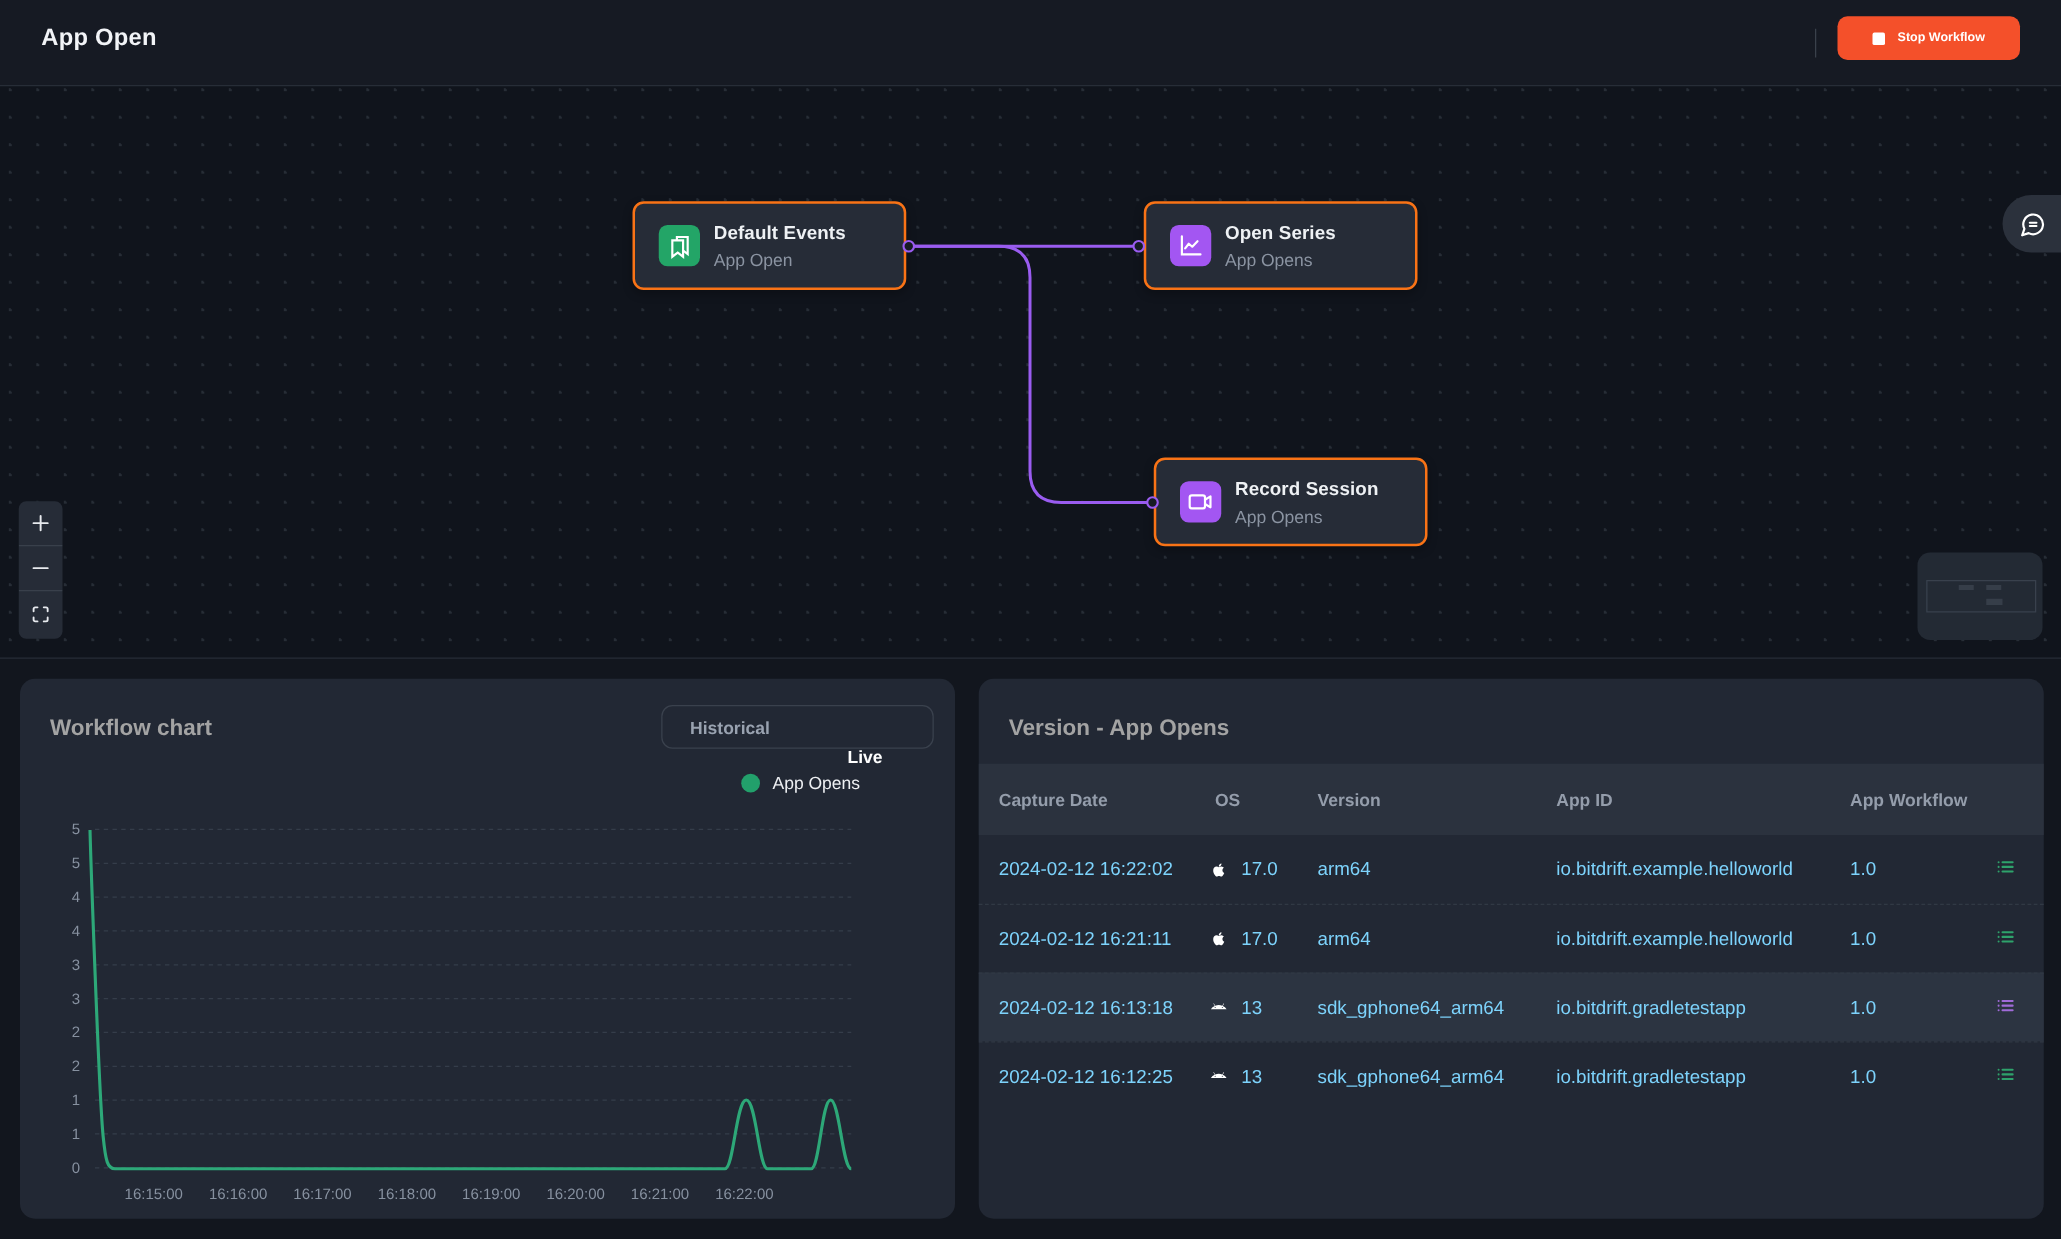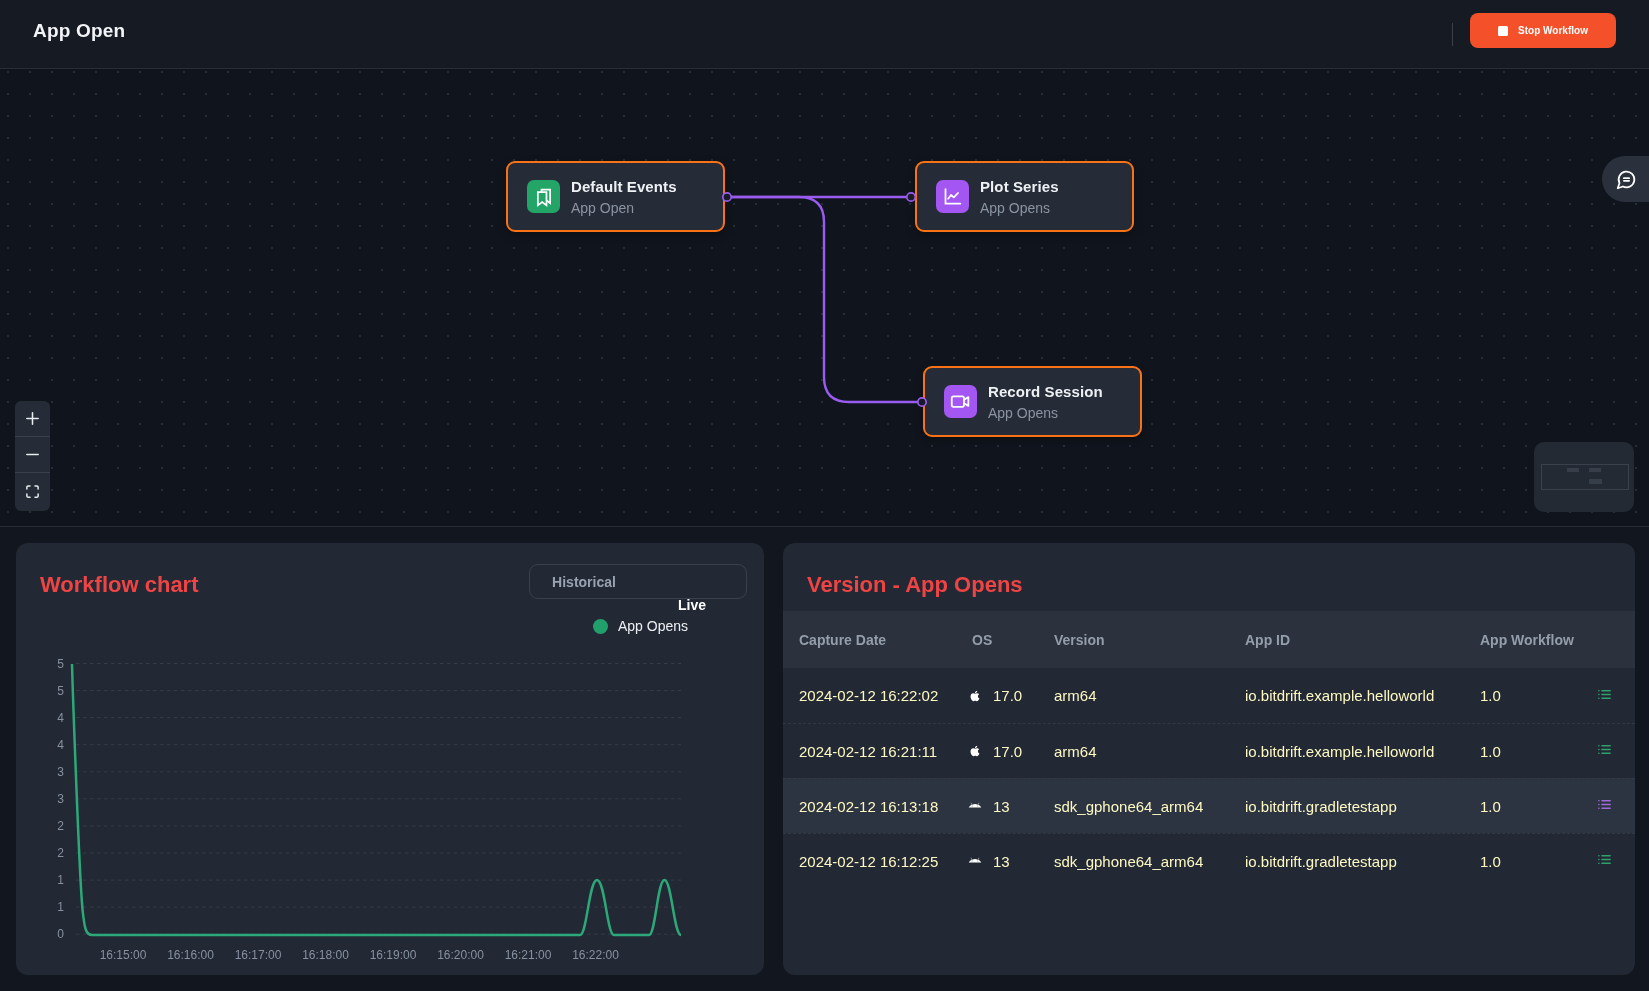--- a/index.html
+++ b/index.html
@@ -21,31 +21,31 @@
 .zoomctl { position:absolute; left:15px; top:401px; width:35px; height:110px; background:#262c37; border-radius:6px; overflow:hidden; }
 .zoomctl .cell { width:35px; height:36px; display:flex; align-items:center; justify-content:center; color:#e7eaee; border-bottom:1px solid #39404b; }
 .zoomctl .cell:last-child { border-bottom:none; }
 .chatpill { position:absolute; right:0; top:156px; width:47px; height:46px; background:#2b313c; border-radius:23px 0 0 23px; display:flex; align-items:center; justify-content:flex-end; }
 .minimap { position:absolute; left:1534px; top:442px; width:100px; height:70px; background:#232a34; border-radius:10px; }
 .minimap .vp { position:absolute; left:7px; top:22px; width:88px; height:26px; border:1px solid #39414d; }
 .minimap .nd { position:absolute; background:#4d5663; opacity:0.45; }
 .panel { position:absolute; background:#222834; border-radius:12px; }
 #p1 { left:16px; top:543px; width:748px; height:432px; }
 #p2 { left:783px; top:543px; width:852px; height:432px; }
-.ptitle { position:absolute; left:24px; top:29px; font-size:22px; font-weight:bold; color:#ef4444; }
+.ptitle { position:absolute; left:24px; top:29px; font-size:18px; font-weight:bold; color:#a3a3a3; }
 .toggle { position:absolute; left:513px; top:21px; width:218px; height:35px; border:1px solid #3a414d; border-radius:9px; display:flex; }
 .toggle .opt { flex:1; display:flex; align-items:center; justify-content:center; font-size:14px; font-weight:bold; color:#99a2b0; }
 .toggle .opt.sel { background:#434b59; border-radius:8px; color:#fff;margin-top:40px; }
 .legend { position:absolute; left:577px; top:75px; display:flex; align-items:center; gap:10px; }
 .legend .dot { width:15px; height:15px; border-radius:50%; background:#22a06b; }
 .legend span { font-size:14px; color:#eef0f3; }
 
 .thead { position:absolute; left:0; top:68px; width:852px; height:57px; background:#2b323e; display:flex; align-items:center; }
 .thead div { font-size:14px; font-weight:bold; color:#949dab; }
-.trow { position:absolute; left:0; width:852px; height:55px; display:flex; align-items:center; color:#fef9c3; font-size:15px; border-top:1px dashed #313944; }
+.trow { position:absolute; left:0; width:852px; height:55px; display:flex; align-items:center; color:#7dd3fc; font-size:15px; border-top:1px dashed #313944; }
 .trow.first { border-top:none; }
 .trow.hl { background:#2c3441; }
 .c1 { position:absolute; left:16px; }
 .c2 { position:absolute; left:185px; display:flex; align-items:center; }
 .c3 { position:absolute; left:271px; }
 .c4 { position:absolute; left:462px; }
 .c5 { position:absolute; left:697px; }
 .c6 { position:absolute; left:814px; }
 </style>
 </head>
@@ -71,21 +71,21 @@
     </div>
 </div>
 <div class="node" style="left:915px; top:161px;">
   <div class="ic purple">
     <svg width="21" height="21" viewBox="0 0 24 24" fill="none" stroke="#fff" stroke-width="2" stroke-linecap="round" stroke-linejoin="round">
         <path d="M4 3.5V20h17" stroke-linejoin="miter"></path>
         <path d="M7 14.5l3.3-4.2 3.2 2.7 4.8-5"></path>
       </svg>
   </div>
   <div>
-      <div class="tt">Plot Series</div>
+      <div class="tt">Open Series</div>
       <div class="st">App Opens</div>
     </div>
 </div>
 <div class="node" style="left:923px; top:366px;">
   <div class="ic purple">
     <svg width="21" height="21" viewBox="0 0 24 24" fill="none" stroke="#fff" stroke-width="2" stroke-linecap="round" stroke-linejoin="round">
         <path d="M16 10l5-3v10l-5-3"></path>
         <rect x="2" y="6" width="14" height="12" rx="2"></rect>
       </svg>
   </div>

